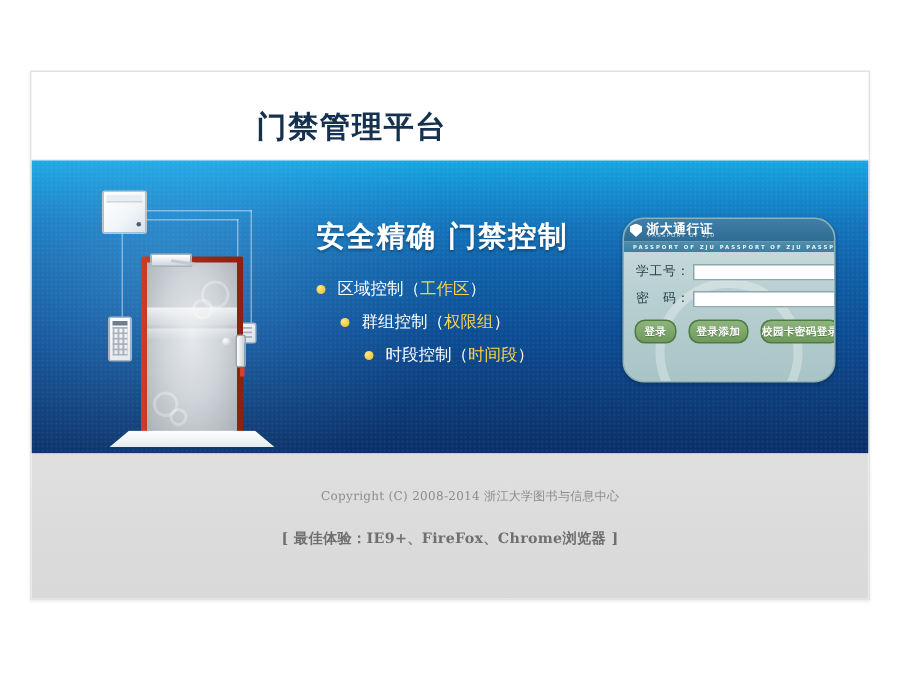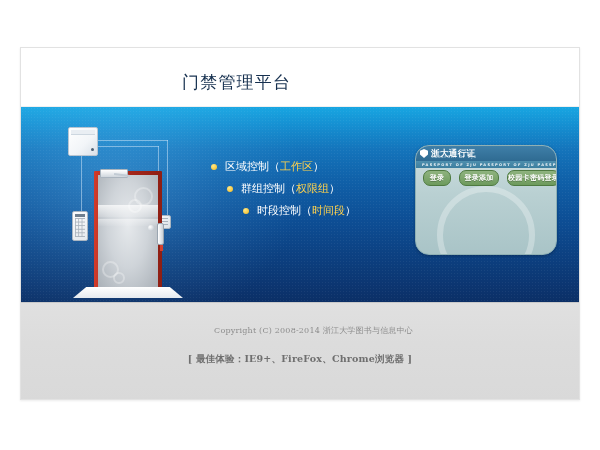--- a/index.html
+++ b/index.html
@@ -96,24 +96,24 @@
     font-family: "DejaVu Serif", "Liberation Serif", serif;
     font-size: 8.5px;
     font-weight: 700;
     color: #14538e;
     letter-spacing: 0.4px;
     display: block;
     margin-top: 2px;
   }
   #platform-title {
     position: absolute;
-    left: 161px;
+    left: 150px;
     top: 23px;
-    font-size: 17px;
-    font-weight: 400;
+    font-size: 20px;
+    font-weight: 700;
     color: #16304f;
     letter-spacing: 1.2px;
   }
 
   
   #banner {
     position: relative;
     height: 195px;
     background:
       linear-gradient(180deg,
@@ -510,20 +510,21 @@
         <div id="door-closer"></div>
         <div id="door-closer-arm"></div>
         <div id="door-handle"></div>
         <div id="door-knob"></div>
         <div id="door-strike"></div>
       </div>
       <div id="floor"></div>
     </div>
 
     <div id="banner-copy">
+      <div id="headline">安全精确  门禁控制</div>
       <ul id="feature-list">
         <li>
           <span class="bullet"></span>
           <span>区域控制（</span>
             <span class="feat-hl">工作区</span>
             <span>）</span>
         </li>
         <li class="ind1">
           <span class="bullet"></span>
           <span>群组控制（</span>
@@ -542,20 +543,30 @@
     <div id="login-panel">
       <div id="login-watermark"></div>
       <div id="login-titlebar">
         <span id="shield-icon"></span>
         <span id="login-title-cn">浙大通行证</span>
         <span id="login-title-en">PASSPORT OF ZJU</span>
       </div>
       <div id="passport-strip">
         <span>PASSPORT OF ZJU   PASSPORT OF ZJU   PASSPORT OF ZJU   PASSPORT OF ZJU</span>
       </div>
+      <div id="login-form">
+        <div class="form-row">
+          <span class="form-label">学工号：</span>
+          <input class="form-input" type="text" value="" style="">
+        </div>
+        <div class="form-row">
+          <span class="form-label">密　码：</span>
+          <input class="form-input" type="password" value="" style="">
+        </div>
+      </div>
       <div id="login-buttons">
         <button class="login-btn" id="btn-login">登录</button>
         <button class="login-btn" id="btn-login-add">登录添加</button>
         <button class="login-btn" id="btn-card-login">校园卡密码登录</button>
       </div>
     </div>
   </div>
 
   <div id="site-footer">
     <div id="footer-copyright">Copyright (C) 2008-2014 浙江大学图书与信息中心</div>

